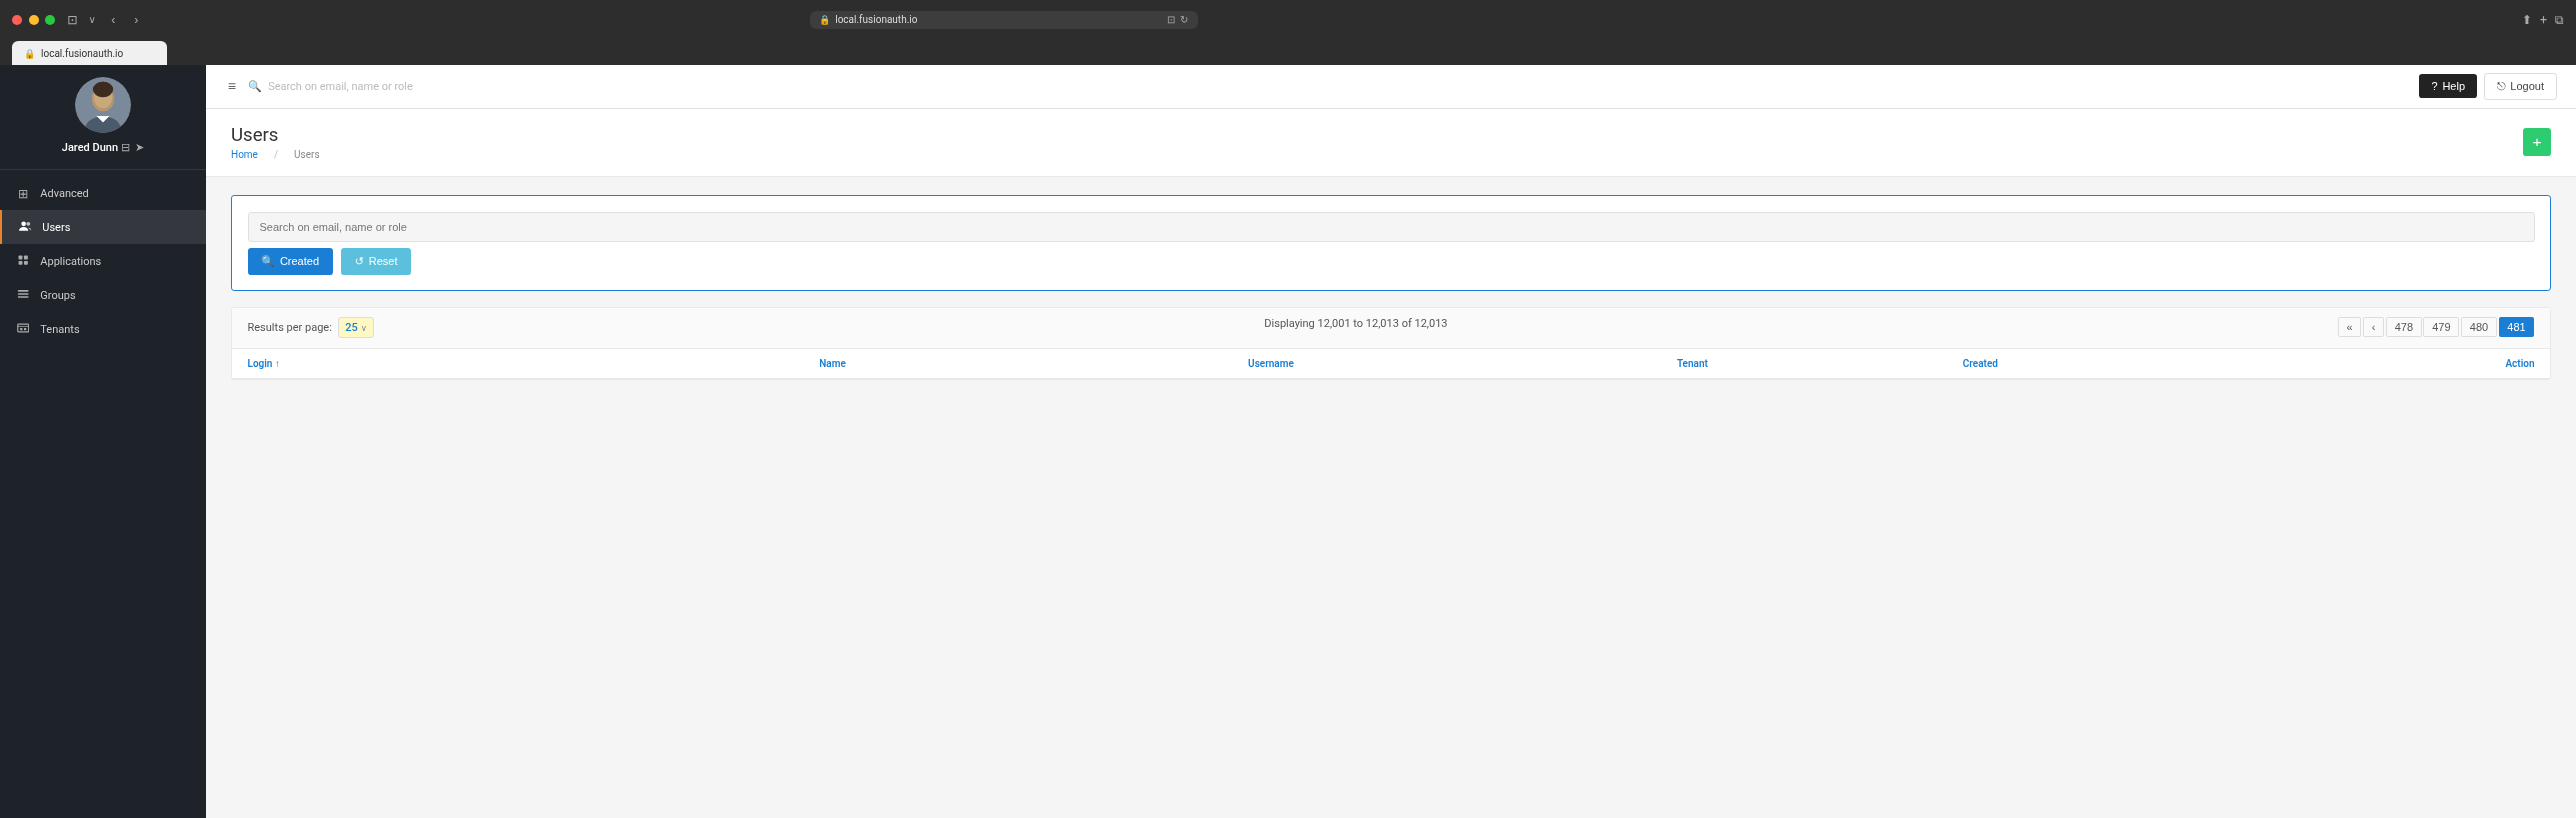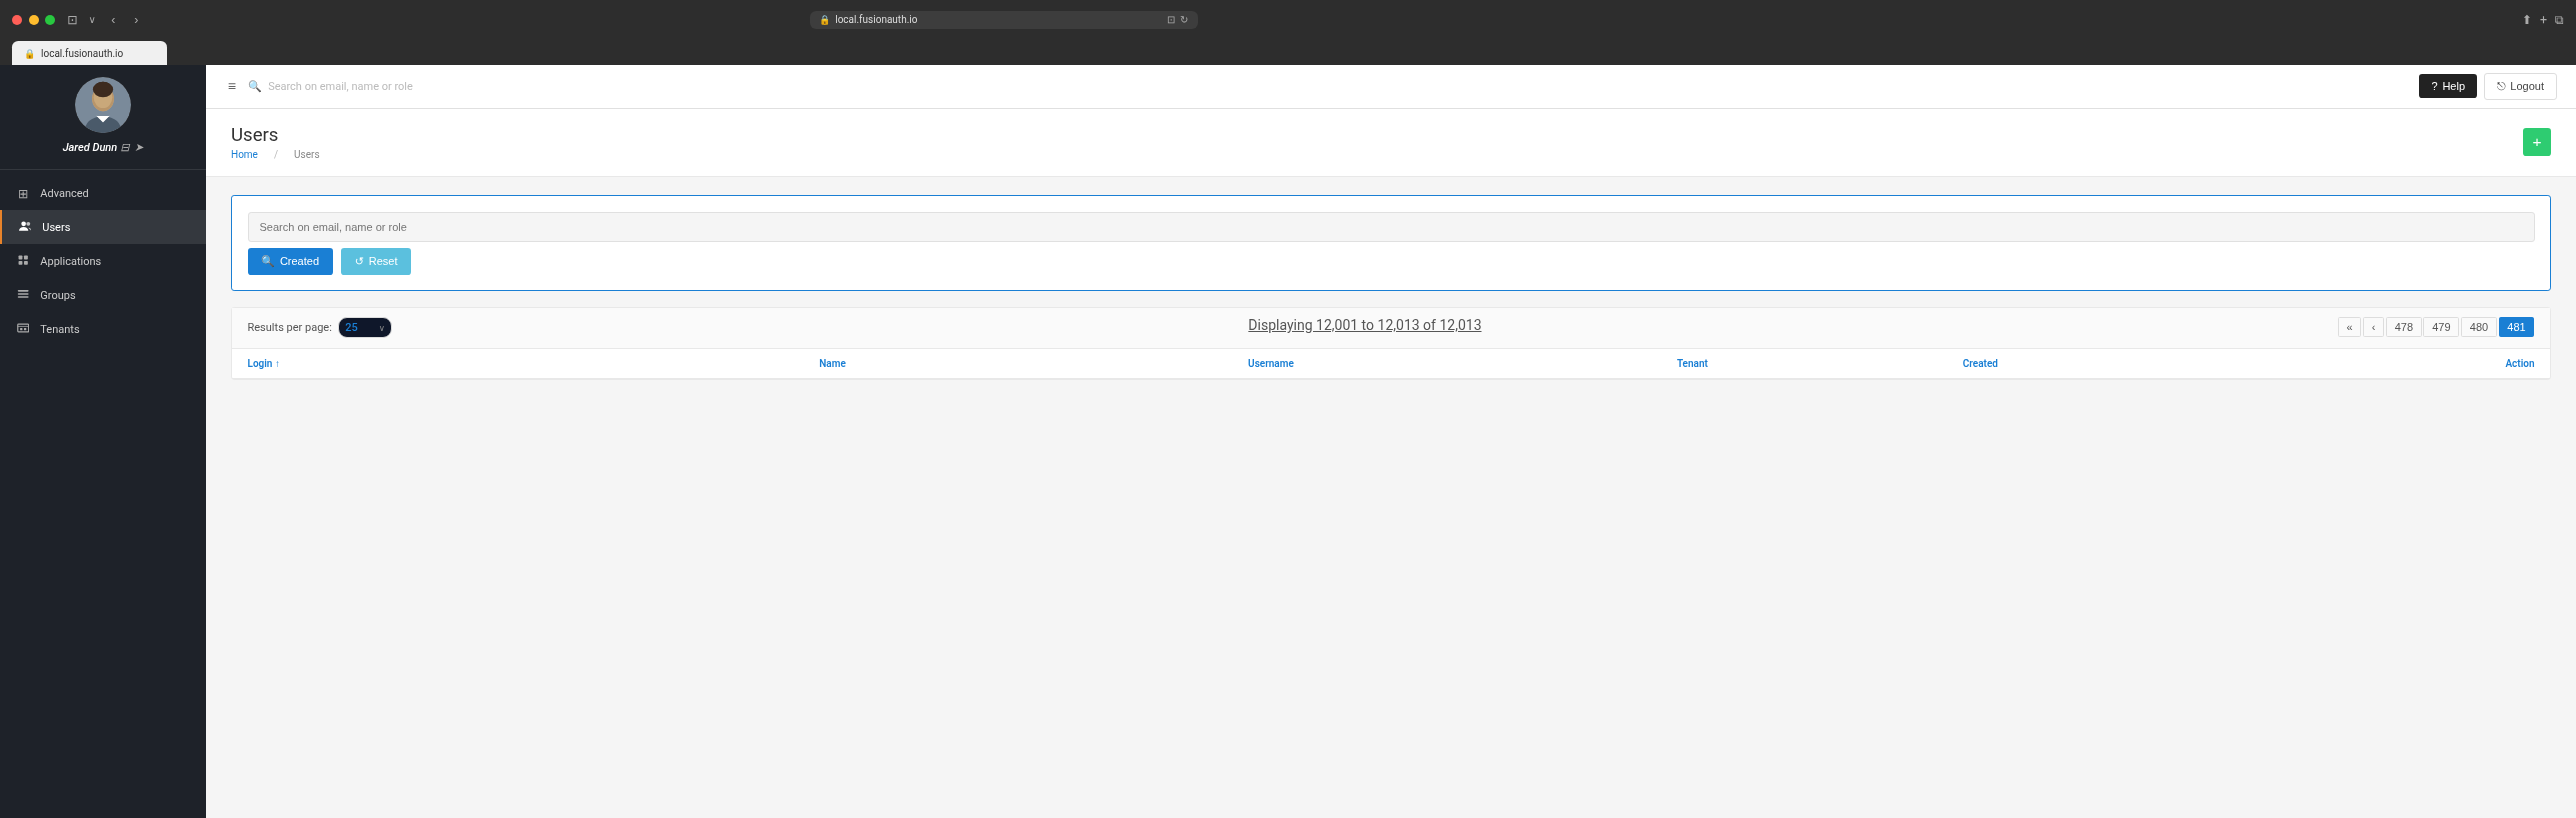--- a/index.html
+++ b/index.html
@@ -137,21 +137,20 @@
       width: 56px;
       height: 56px;
     }
     .profile-name-row {
       display: flex;
       align-items: flex-start;
       gap: 3px;
       color: #fff;
       font-size: 11px;
       font-weight: 500;
-      font-style: italic;
     }
     .profile-icons {
       display: flex;
       gap: 4.7px;
       color: #aaa;
       font-size: 11px;
     }
 
     .sidebar-nav {
       flex: 1;
@@ -369,37 +368,36 @@
     }
     .results-per-page {
       display: flex;
       align-items: center;
       gap: 6.2px;
       font-size: 11px;
       color: #555;
     }
     .per-page-select {
       border: 0.8px solid #ddd;
-      border-radius: 9px;
+      border-radius: 3px;
       padding: 3.1px 6.2px;
       font-size: 11px;
-      background: #0f172a;
-      cursor: pointer;
-      display: flex;
-      align-items: center;
-      gap: 21px;
+      background: #fef9c3;
+      cursor: pointer;
+      display: flex;
+      align-items: center;
+      gap: 3px;
     }
     .per-page-value {
       color: #1a7fd4;
       font-weight: 500;
     }
     .results-info {
-      font-size: 14px;
+      font-size: 11px;
       color: #555;
-      text-decoration: underline;
     }
     .pagination {
       display: flex;
       align-items: center;
       gap: 1.6px;
     }
     .page-btn {
       background: none;
       border: 0.8px solid #ddd;
       padding: 3.1px 7.8px;

